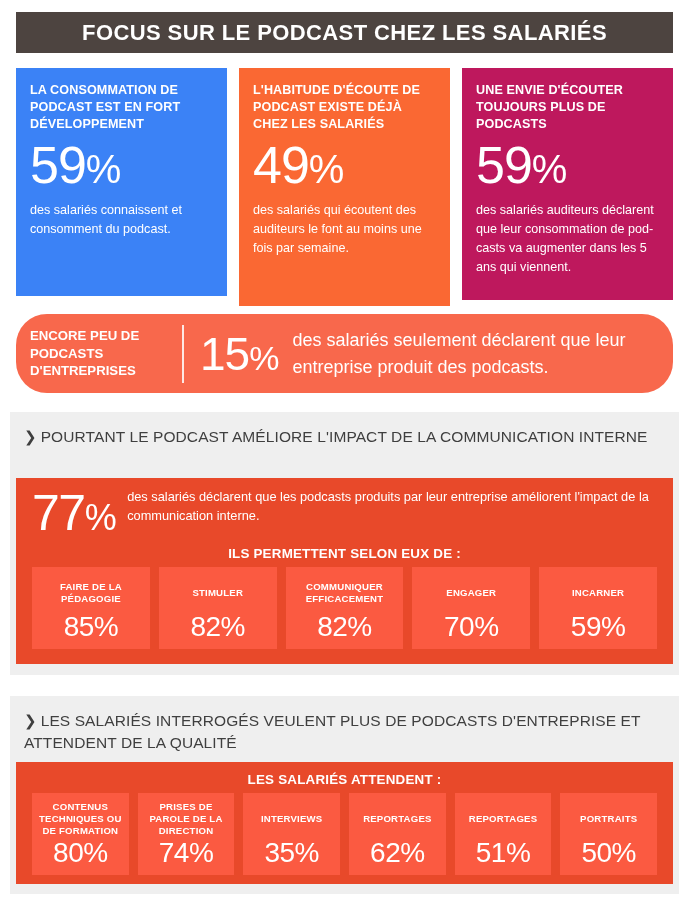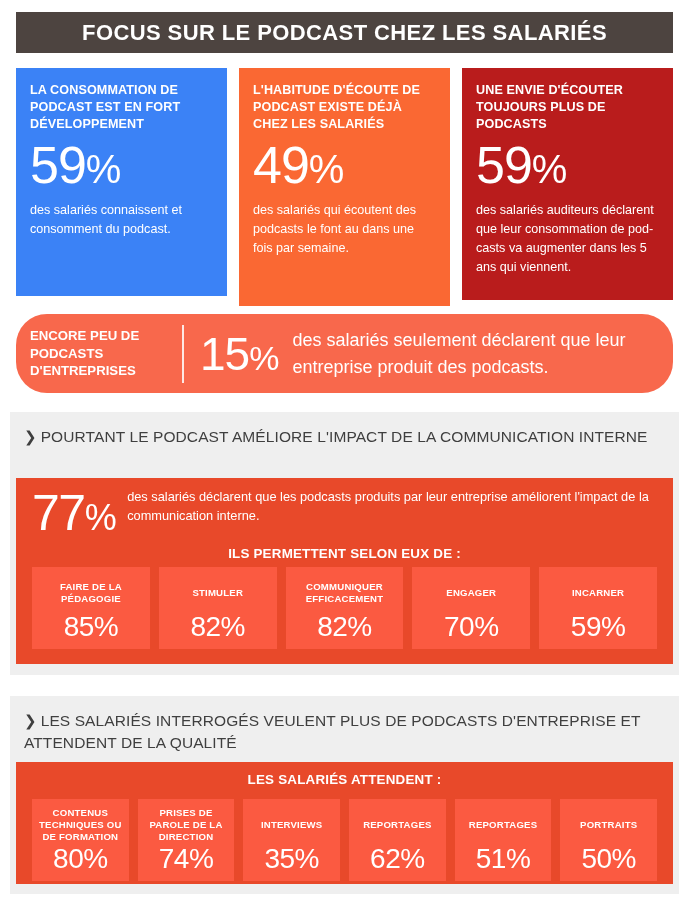--- a/index.html
+++ b/index.html
@@ -50,21 +50,21 @@
     gap: 12px;
     align-items: flex-start;
   }
   .top-col {
     flex: 1 1 0;
     padding: 14px 14px 16px 14px;
     color: #ffffff;
   }
   .top-col.c0 { background: #3b82f6; height: 228px; }
   .top-col.c1 { background: #fa6833; height: 238px; }
-  .top-col.c2 { background: #b91c1c; height: 232px; }
+  .top-col.c2 { background: #be185d; height: 232px; }
 
   .tc-head {
     font-size: 12.6px;
     font-weight: bold;
     line-height: 1.35;
     letter-spacing: 0.1px;
     text-transform: uppercase;
     margin-bottom: 4px;
   }
   .tc-pct {
@@ -176,21 +176,21 @@
     line-height: 1.45;
   }
   .panel-sub {
     text-align: center;
     font-size: 13.4px;
     font-weight: bold;
     letter-spacing: 0.2px;
     padding: 8px 0 6px 0;
     text-transform: uppercase;
   }
-  .panel-sub.tight { padding: 10px 0 12px 0; }
+  .panel-sub.tight { padding: 10px 0 6px 0; }
 
   .chips {
     display: flex;
     gap: 9px;
     padding: 0 16px;
     align-items: stretch;
   }
   .chip {
     flex: 1 1 0;
     background: #fb5a41;
@@ -234,21 +234,21 @@
 
     <div class="top-col c0">
       <div class="tc-head">LA CONSOMMATION DE PODCAST EST EN FORT DÉVELOPPEMENT</div>
       <div class="tc-pct"><span>59</span><span class="sym">%</span></div>
       <div class="tc-body">des salariés connaissent et consomment du podcast.</div>
     </div>
 
     <div class="top-col c1">
       <div class="tc-head">L'HABITUDE D'ÉCOUTE DE PODCAST EXISTE DÉJÀ CHEZ LES SALARIÉS</div>
       <div class="tc-pct"><span>49</span><span class="sym">%</span></div>
-      <div class="tc-body">des salariés qui écoutent des podcasts le font au dans une fois par semaine.</div>
+      <div class="tc-body">des salariés qui écoutent des auditeurs le font au moins une fois par semaine.</div>
     </div>
 
     <div class="top-col c2">
       <div class="tc-head">UNE ENVIE D'ÉCOUTER TOUJOURS PLUS DE PODCASTS</div>
       <div class="tc-pct"><span>59</span><span class="sym">%</span></div>
       <div class="tc-body">des salariés auditeurs déclarent que leur consommation de pod-casts va augmenter dans les 5 ans qui viennent.</div>
     </div>
 
   </div>
 

